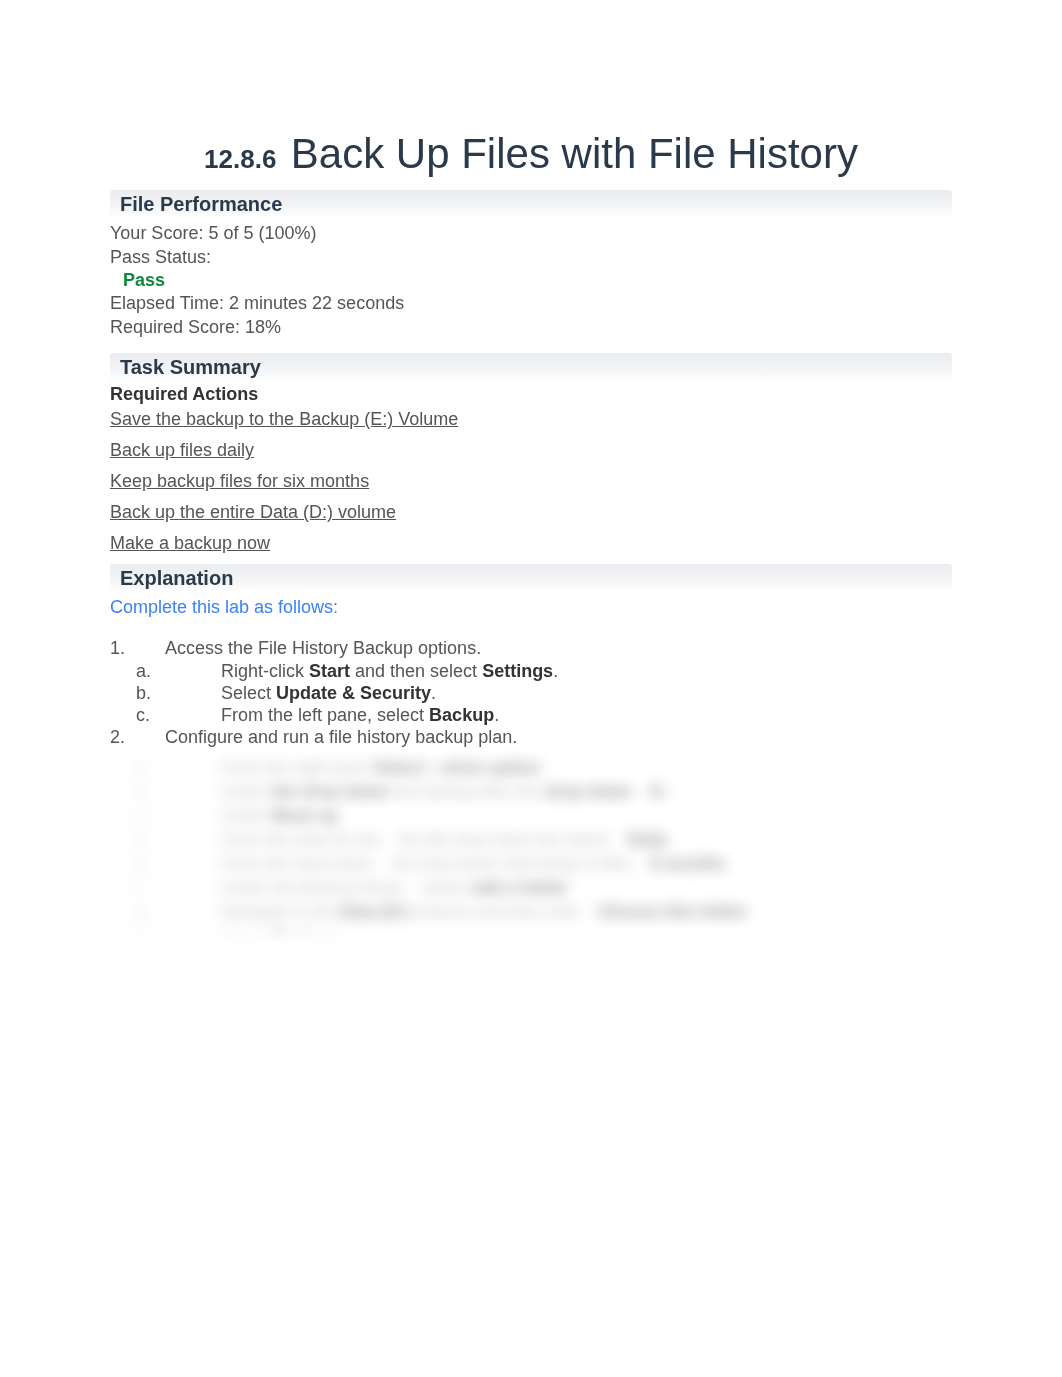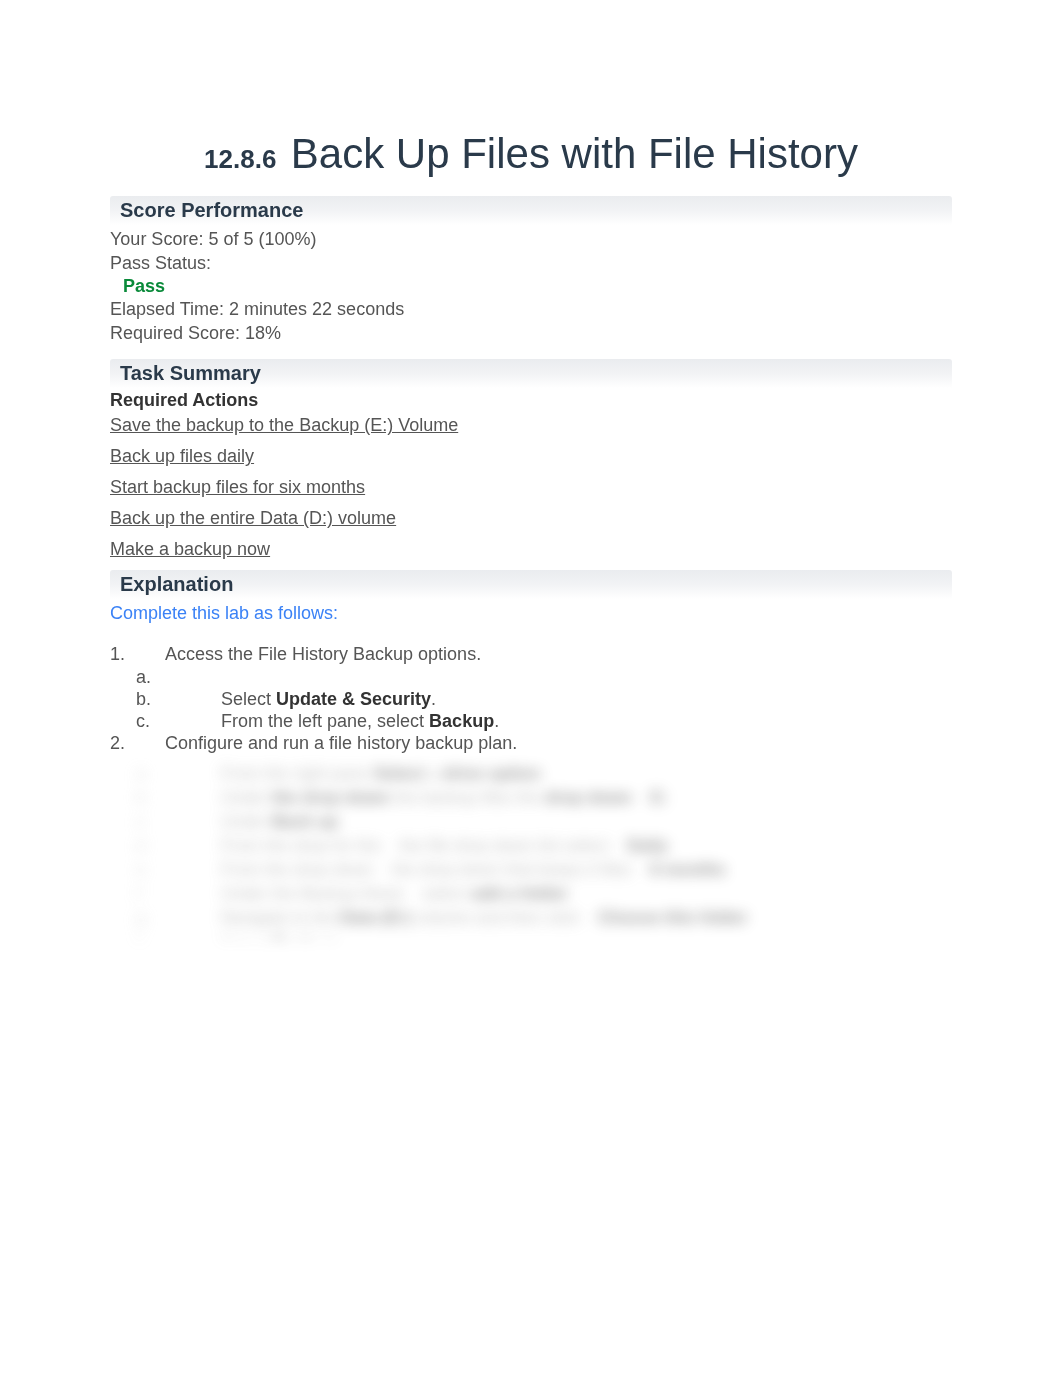--- a/index.html
+++ b/index.html
@@ -10,21 +10,21 @@
     body {
       font-family: Arial, Helvetica, sans-serif;
       background: #ffffff;
       width: 1062px;
       min-height: 1377px;
       padding: 130px 110px 0 110px;
       color: #555;
     }
     .title-row {
       text-align: center;
-      margin-bottom: 18px;
+      margin-bottom: 12px;
       color: #2a3a4a;
     }
     .title-number {
       font-size: 26px;
       font-weight: bold;
       display: inline;
       vertical-align: baseline;
     }
     .title-main {
       font-size: 42px;
@@ -139,50 +139,53 @@
     }
   </style>
 </head>
 <body>
 
 <div class="title-row">
   <span class="title-number">12.8.6</span>
   <span class="title-main">Back Up Files with File History</span>
 </div>
 
-<div class="section-header">Score Performance</div>
+<div class="section-header">File Performance</div>
 <div class="perf-section">
   <div class="perf-line">Your Score: 5 of 5 (100%)</div>
   <div class="perf-line">Pass Status:</div>
   <div class="pass-status">Pass</div>
   <div class="perf-line">Elapsed Time: 2 minutes 22 seconds</div>
   <div class="perf-line">Required Score: 18%</div>
 </div>
 
 <div class="section-header">Task Summary</div>
 <div class="subheader">Required Actions</div>
 <div class="action-item">Save the backup to the Backup (E:) Volume</div>
 <div class="action-item">Back up files daily</div>
-<div class="action-item">Start backup files for six months</div>
+<div class="action-item">Keep backup files for six months</div>
 <div class="action-item">Back up the entire Data (D:) volume</div>
 <div class="action-item">Make a backup now</div>
 
 <div class="section-header" style="margin-top:6px;">Explanation</div>
 <div class="explanation-intro">Complete this lab as follows:</div>
 
 <div class="steps-wrap">
 
   <div class="step-row">
     <div class="step-num">1.</div>
     <div class="step-text">Access the File History Backup options.</div>
   </div>
 
   <div class="substep-row">
     <div class="substep-spacer"></div>
     <div class="substep-letter">a.</div>
+    <div class="substep-text">
+      <span>Right-click </span><span class="bold">Start</span><span> and then select </span><span class="bold">Settings</span><span>.</span>
+    </div>
   </div>
 
   <div class="substep-row">
     <div class="substep-spacer"></div>
     <div class="substep-letter">b.</div>
     <div class="substep-text">
       <span>Select </span><span class="bold">Update &amp; Security</span><span>.</span>
     </div>
   </div>
 

